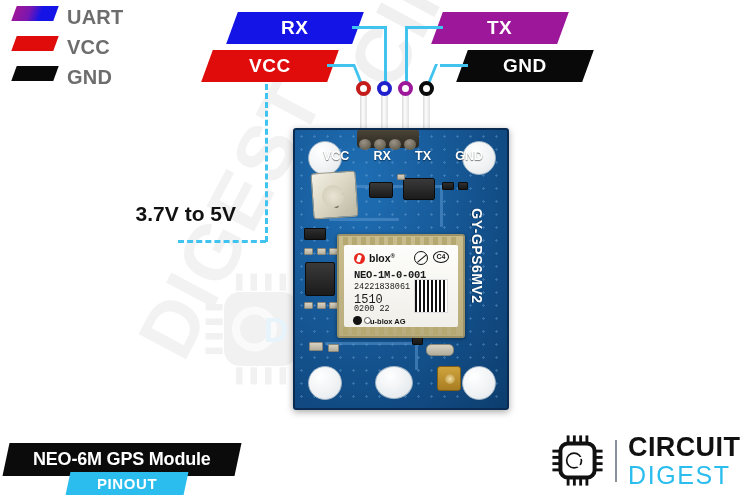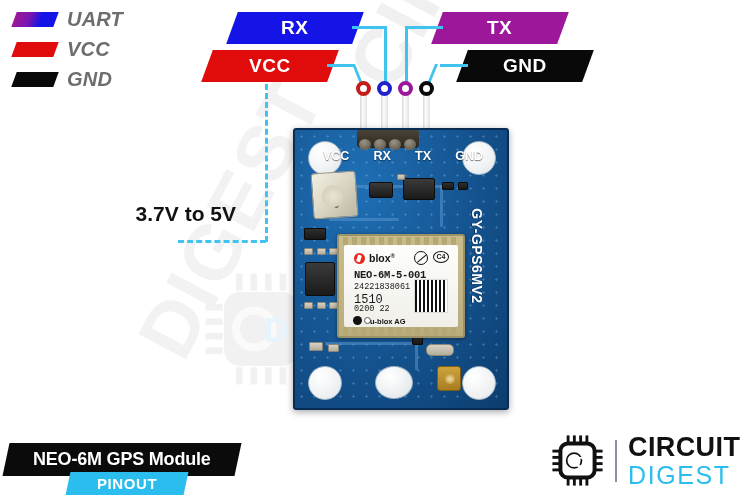--- a/index.html
+++ b/index.html
@@ -24,21 +24,21 @@
     color: #f2f2f2; transform: rotate(-62deg); transform-origin: left top;
     white-space: nowrap; user-select: none;
   }
   .wm-chip {
     position: absolute; left: 195px; top: 263px;
     width: 132px; height: 132px; opacity: 1;
   }
 
   
   .legend { position: absolute; left: 14px; top: 6px; }
-  .legend-row { display: flex; align-items: center; height: 27px; margin-bottom: 3px; font-style: italic; }
+  .legend-row { display: flex; align-items: flex-start; height: 27px; margin-bottom: 3px; }
   .swatch {
     width: 42px; height: 15px; margin-right: 11px;
     transform: skewX(-20deg);
   }
   .legend-label { font-size: 20px; font-weight: 700; color: #6d6d6d; letter-spacing: .2px; }
 
   
   .pinbox {
     position: absolute; height: 32px;
     transform: skewX(-20deg);
@@ -399,21 +399,21 @@
     <div class="ublox">
       <div class="ub-pads top"></div>
       <div class="ub-pads bot"></div>
       <div class="ublox-inner">
         <div class="ub-logo">
           <div class="ub-mark"></div>
           <div class="ub-blox"><span>blox</span><span class="ub-reg">®</span></div>
         </div>
         <div class="ub-nodump"></div>
         <div class="ub-ce">C4</div>
-        <div class="ub-line ub-pn">NEO-6M-5-001</div>
+        <div class="ub-line ub-pn">NEO-1M-0-001</div>
         <div class="ub-line ub-sn">24221838061</div>
         <div class="ub-line ub-l3">1510</div>
         <div class="ub-line ub-l4">0200 22</div>
         <div class="ub-dot1"></div>
         <div class="ub-dot2"></div>
         <div class="ub-ag">u-blox AG</div>
         <div class="qr"></div>
       </div>
     </div>
 

